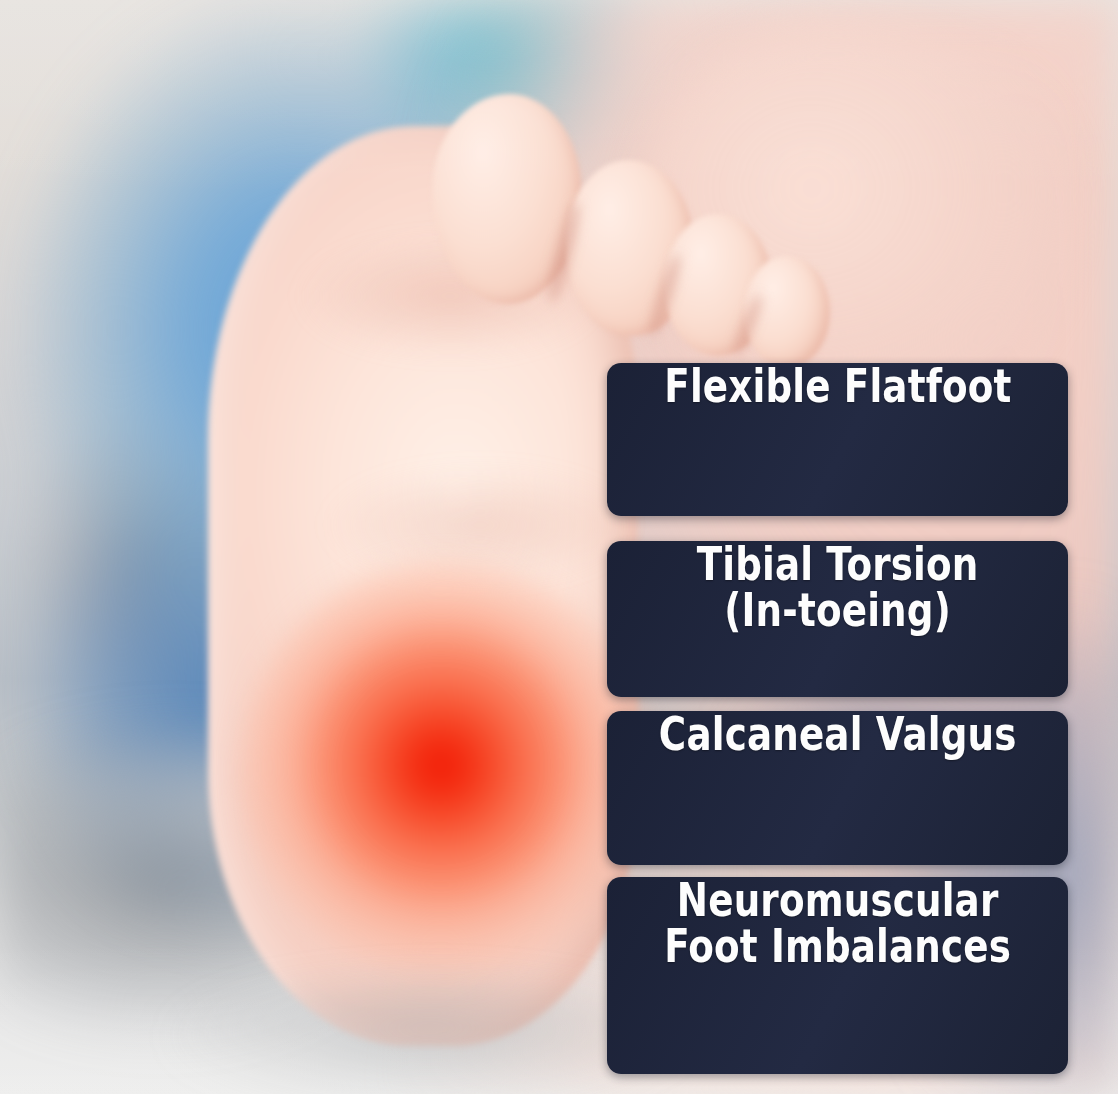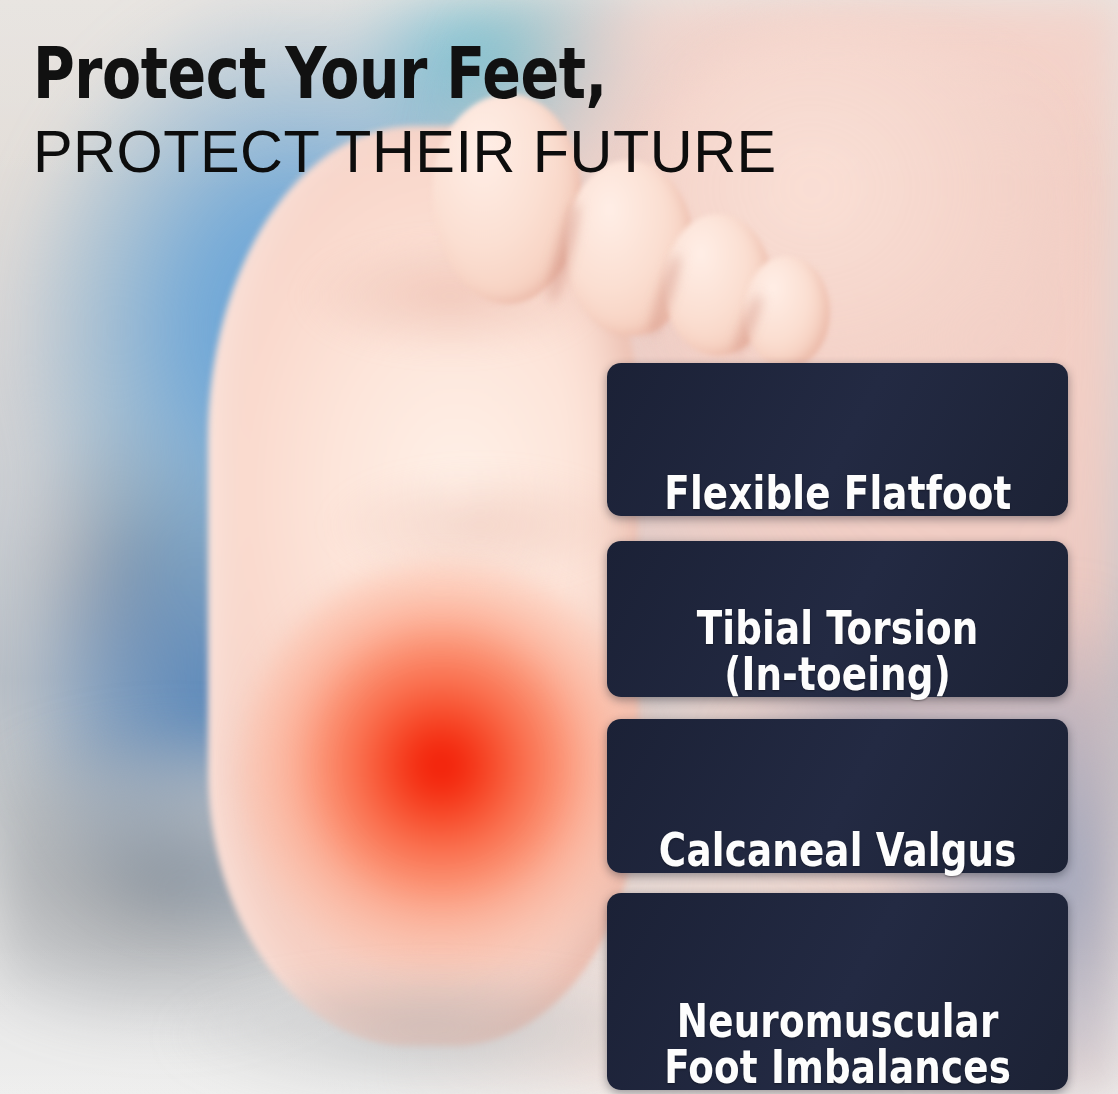--- a/index.html
+++ b/index.html
@@ -273,40 +273,40 @@
     z-index: 7;
     display: flex;
     flex-direction: column;
   }
   .card {
     position: relative;
     border-radius: 14px;
     background: linear-gradient(118deg, #1b2136 0%, #232a43 52%, #1c2235 100%);
     box-shadow: 0 3px 10px rgba(20,24,38,0.40);
     display: flex;
-    align-items: flex-end;
+    align-items: flex-start;
     justify-content: center;
     text-align: center;
     box-sizing: border-box;
     padding: 0 20px;
   }
   .card-label {
     font-family: "Liberation Sans Narrow", "DejaVu Sans Condensed", "Liberation Sans", sans-serif;
     font-weight: 700;
     font-size: 46px;
     line-height: 1.0;
     letter-spacing: 0.2px;
     color: #fdfdfd;
     transform: scaleX(0.90);
     white-space: pre-line;
     text-shadow: 0 1px 2px rgba(0,0,0,0.35);
   }
   .card-1 { height: 153px; margin-bottom: 25px; }
-  .card-2 { height: 156px; margin-bottom: 22px; }
-  .card-3 { height: 154px; margin-bottom: 20px; }
+  .card-2 { height: 156px; margin-bottom: 14px; }
+  .card-3 { height: 154px; margin-bottom: 12px; }
   .card-4 { height: 197px; }
 </style>
 </head>
 <body>
 
 <div id="poster">
 
   <div class="bg-layer bg-base"></div>
   <div class="bg-layer bg-blue"></div>
   <div class="bg-layer bg-grey"></div>
@@ -324,24 +324,20 @@
   <div class="toe toe-3"></div>
   <div class="toe toe-4"></div>
   <div class="toe-gap gap-1"></div>
   <div class="toe-gap gap-2"></div>
   <div class="toe-gap gap-3"></div>
 
   <div class="heat-spot"></div>
   <div class="floor-shadow"></div>
   <div class="bg-layer bg-vignette"></div>
 
-  <div class="headline">
-    <div class="headline-line1">Protect Your Feet,</div>
-    <div class="headline-line2">PROTECT THEIR FUTURE</div>
-  </div>
 
   <div class="cards">
 
     <div class="card card-1">
       <span class="card-label">Flexible Flatfoot</span>
     </div>
 
     <div class="card card-2">
       <span class="card-label">Tibial Torsion
 (In-toeing)</span>

